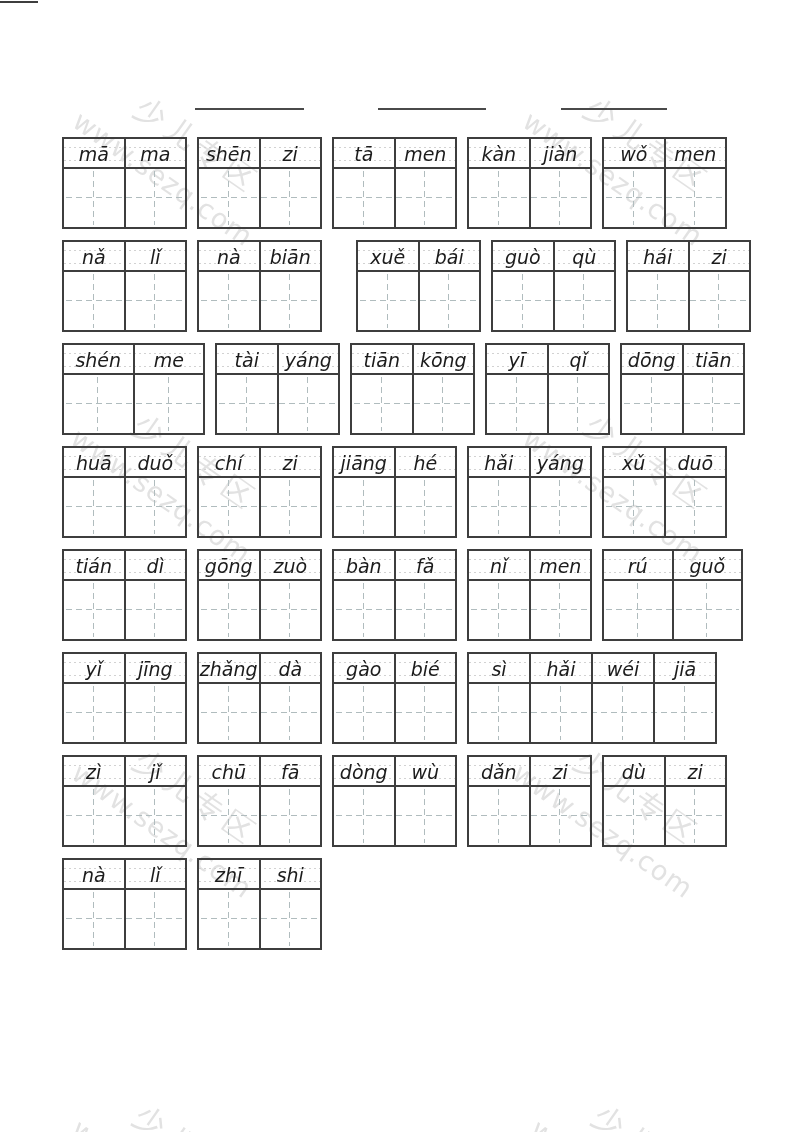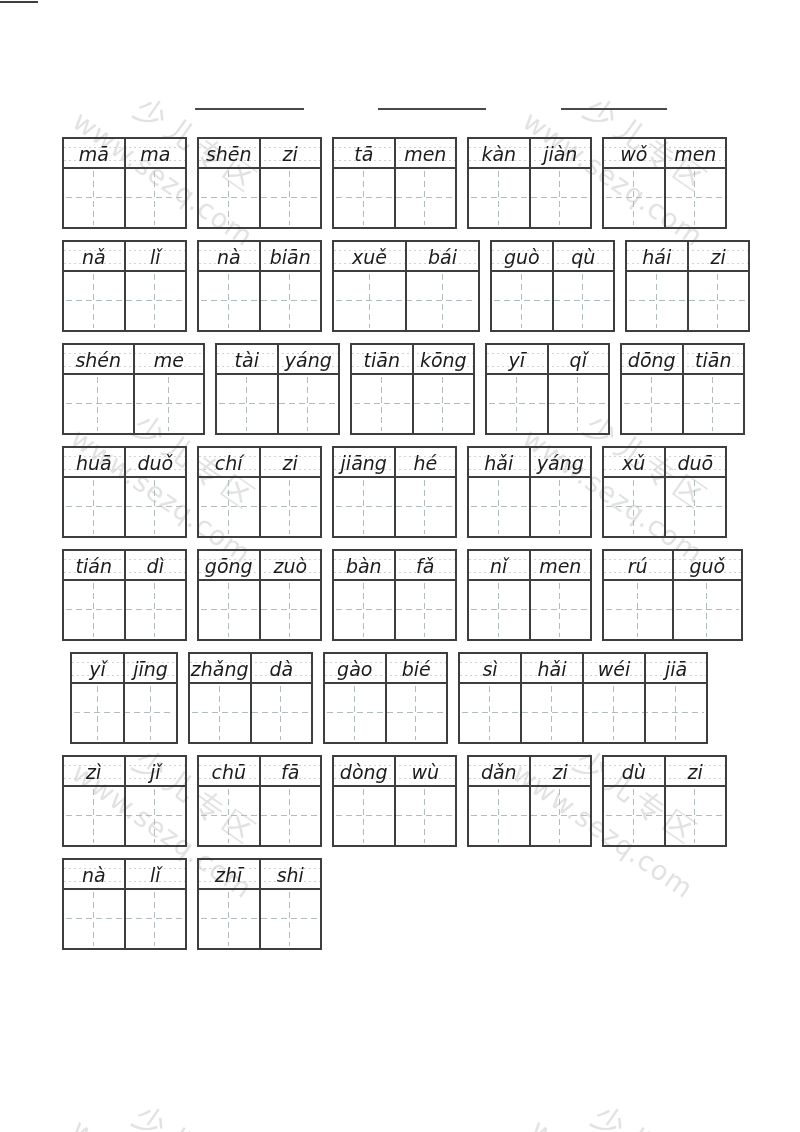--- a/index.html
+++ b/index.html
@@ -200,21 +200,21 @@
           <div class="write-area">
             <div class="h-guide"></div>
             <div class="write-cell">
               <div class="v-guide"></div>
             </div>
             <div class="write-cell">
               <div class="v-guide"></div>
             </div>
           </div>
         </div>
-        <div class="block" style="width: 148px;">
+        <div class="block" style="width: 125px; margin-left: 24px;">
           <div class="pinyin-header">
             <div class="pinyin-line l1"></div>
             <div class="pinyin-line l2"></div>
             <div class="pinyin-cell">xuě</div>
             <div class="pinyin-cell">bái</div>
           </div>
           <div class="write-area">
             <div class="h-guide"></div>
             <div class="write-cell">
               <div class="v-guide"></div>
@@ -514,21 +514,21 @@
             <div class="write-cell">
               <div class="v-guide"></div>
             </div>
             <div class="write-cell">
               <div class="v-guide"></div>
             </div>
           </div>
         </div>
       </div>
       <div class="row">
-        <div class="block" style="width: 108px; margin-left: 8px;">
+        <div class="block" style="width: 125px;">
           <div class="pinyin-header">
             <div class="pinyin-line l1"></div>
             <div class="pinyin-line l2"></div>
             <div class="pinyin-cell">yǐ</div>
             <div class="pinyin-cell">jīng</div>
           </div>
           <div class="write-area">
             <div class="h-guide"></div>
             <div class="write-cell">
               <div class="v-guide"></div>

